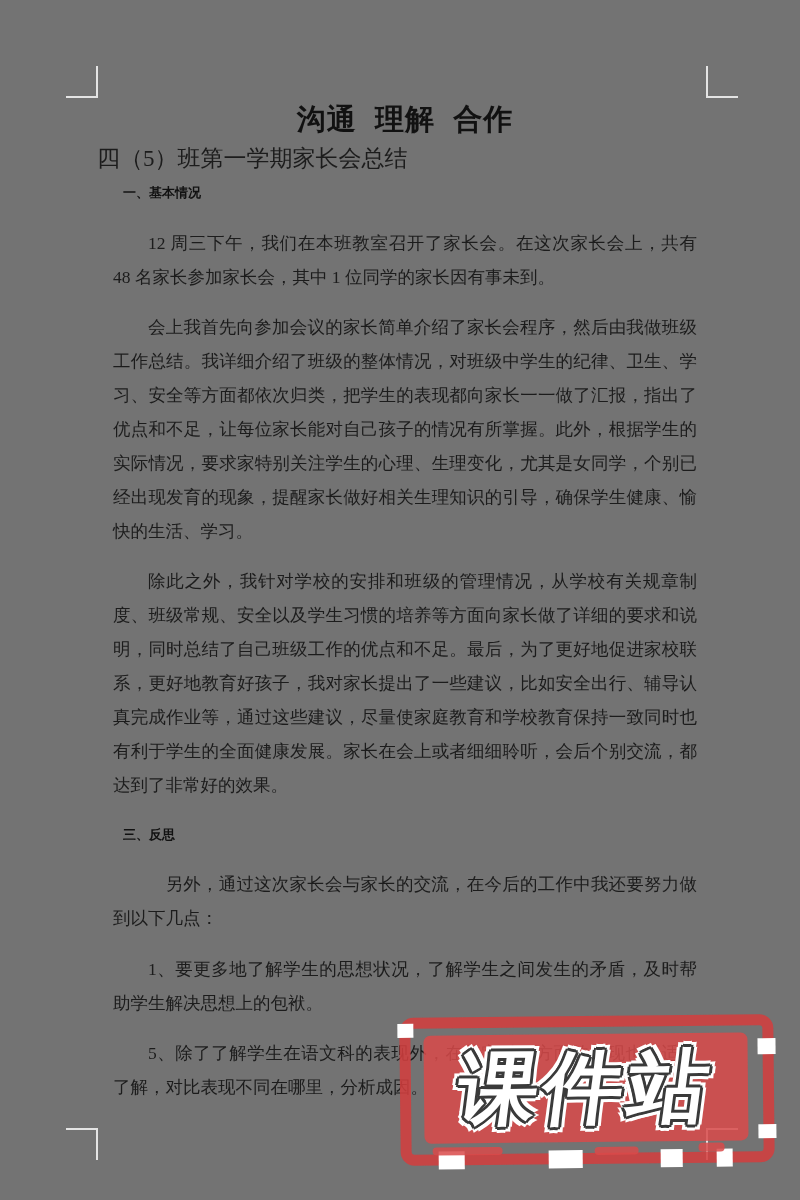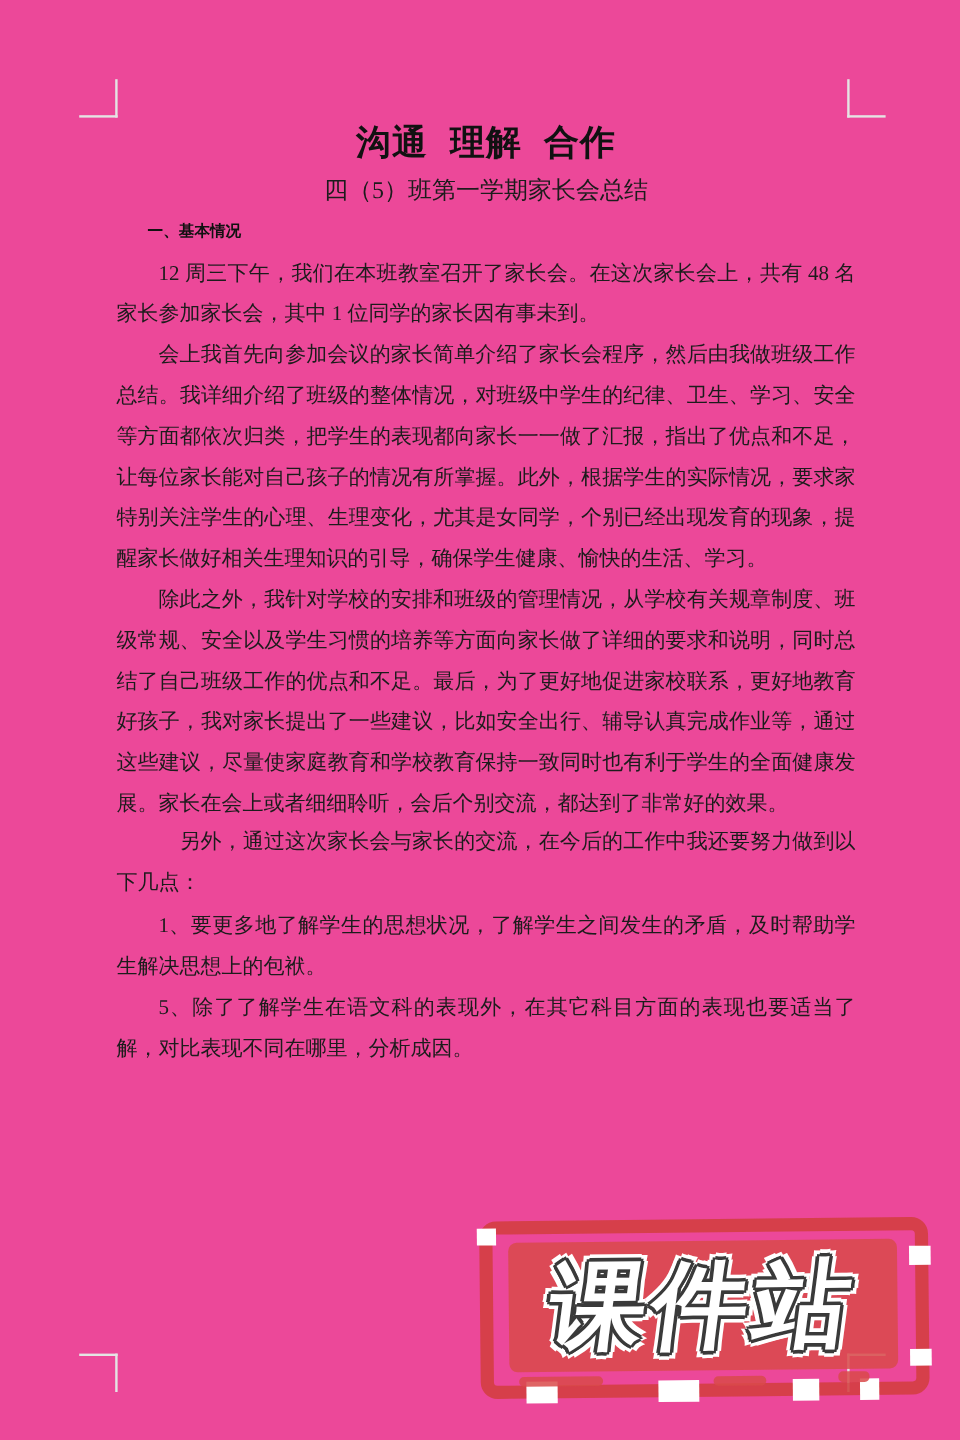--- a/index.html
+++ b/index.html
@@ -9,41 +9,41 @@
     --stamp-outline:#3a3a3a;
     --ink:#1c1c1c;
   }
   html,body{margin:0;padding:0;}
   body{
     width:800px;height:1200px;background:#ffffff;
     font-family:"Liberation Serif","DejaVu Serif",serif;
     color:var(--ink);
     overflow:hidden;
   }
-  .page{position:relative;width:800px;height:1200px;background:#ec4899;overflow:hidden;}
+  .page{position:relative;width:800px;height:1200px;background:#737373;overflow:hidden;}
 
   
   .corner{position:absolute;width:30px;height:30px;}
   .corner.tl{left:66px;top:66px;border-right:2px solid #e4e4e4;border-bottom:2px solid #e4e4e4;}
   .corner.tr{left:706px;top:66px;border-left:2px solid #e4e4e4;border-bottom:2px solid #e4e4e4;}
   .corner.bl{left:66px;top:1128px;border-right:2px solid #e4e4e4;border-top:2px solid #e4e4e4;}
   .corner.br{left:706px;top:1128px;border-left:2px solid #e4e4e4;border-top:2px solid #e4e4e4;}
 
   .content{position:absolute;left:97px;top:96px;width:616px;}
   .doc-title{
     margin:0;font-size:29px;font-weight:bold;text-align:center;
     line-height:46px;word-spacing:10px;letter-spacing:1px;color:#111;
   }
-  .doc-subtitle{font-size:20px;line-height:34px;text-align:center;}
+  .doc-subtitle{font-size:23px;line-height:34px;}
   .heading{
     font-size:13px;font-weight:bold;line-height:34px;text-indent:2em;
     font-family:"Liberation Sans","DejaVu Sans",sans-serif;color:#111;
   }
   .para{
-    margin:0;font-size:17.5px;line-height:34px;text-indent:2em;
+    margin:16px;font-size:17.5px;line-height:34px;text-indent:2em;
     text-align:justify;
   }
   .para.indent-3{text-indent:3em;font-family:Liberation Mono, monospace;}
 
   
   .stamp{position:absolute;left:398px;top:1014px;width:378px;height:154px;transform:rotate(-0.6deg);}
   .stamp-frame{
     position:absolute;left:2px;top:2px;right:2px;bottom:4px;
     border:11px solid var(--stamp-border);border-radius:14px;opacity:0.87;
   }
@@ -91,20 +91,21 @@
   <div class="content">
     <h1 class="doc-title">沟通 理解 合作</h1>
     <div class="doc-subtitle">四（5）班第一学期家长会总结</div>
 
     <div class="heading">一、基本情况</div>
     <p class="para">12 周三下午，我们在本班教室召开了家长会。在这次家长会上，共有 48 名家长参加家长会，其中 1 位同学的家长因有事未到。</p>
     <p class="para">会上我首先向参加会议的家长简单介绍了家长会程序，然后由我做班级工作总结。我详细介绍了班级的整体情况，对班级中学生的纪律、卫生、学习、安全等方面都依次归类，把学生的表现都向家长一一做了汇报，指出了优点和不足，让每位家长能对自己孩子的情况有所掌握。此外，根据学生的实际情况，要求家特别关注学生的心理、生理变化，尤其是女同学，个别已经出现发育的现象，提醒家长做好相关生理知识的引导，确保学生健康、愉快的生活、学习。</p>
     <p class="para">除此之外，我针对学校的安排和班级的管理情况，从学校有关规章制度、班级常规、安全以及学生习惯的培养等方面向家长做了详细的要求和说明，同时总结了自己班级工作的优点和不足。最后，为了更好地促进家校联系，更好地教育好孩子，我对家长提出了一些建议，比如安全出行、辅导认真完成作业等，通过这些建议，尽量使家庭教育和学校教育保持一致同时也有利于学生的全面健康发展。家长在会上或者细细聆听，会后个别交流，都达到了非常好的效果。</p>
 
 
+    <div class="heading">三、反思</div>
     <p class="para indent-3">另外，通过这次家长会与家长的交流，在今后的工作中我还要努力做到以下几点：</p>
     <p class="para">1、要更多地了解学生的思想状况，了解学生之间发生的矛盾，及时帮助学生解决思想上的包袱。</p>
     <p class="para">5、除了了解学生在语文科的表现外，在其它科目方面的表现也要适当了解，对比表现不同在哪里，分析成因。</p>
   </div>
 
   <div class="stamp">
     <div class="stamp-frame"></div>
     <div class="stamp-gap gap-b1"></div>
     <div class="stamp-gap gap-b2"></div>
     <div class="stamp-gap gap-b3"></div>

